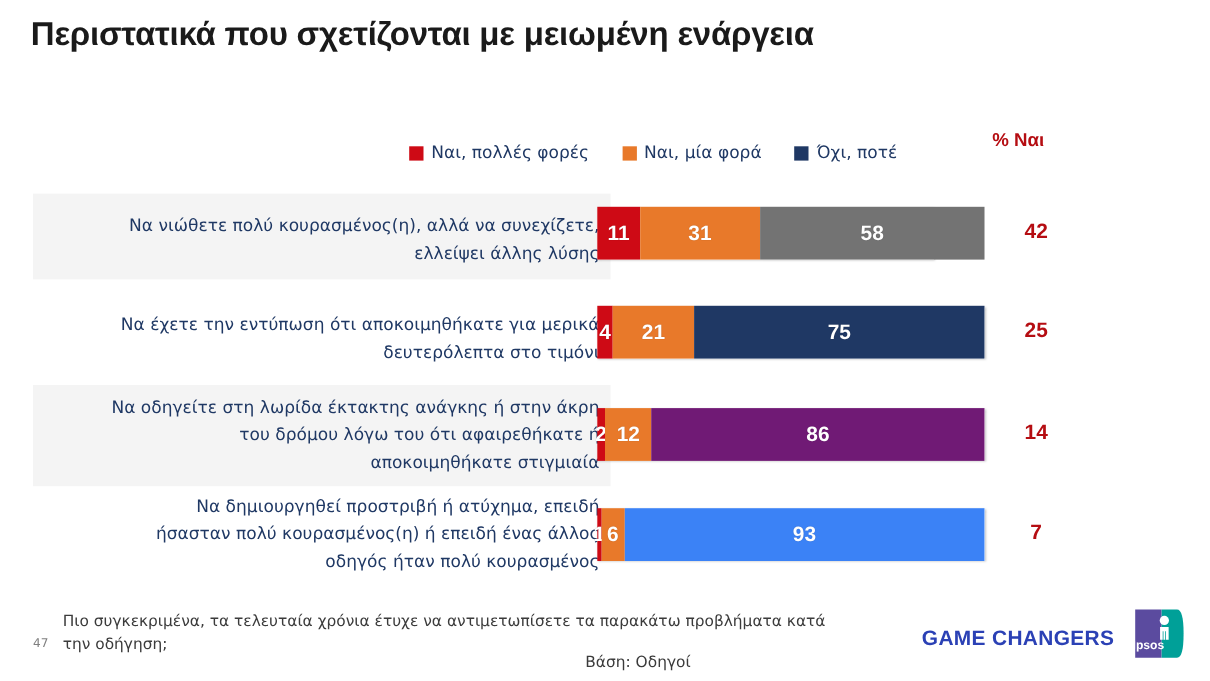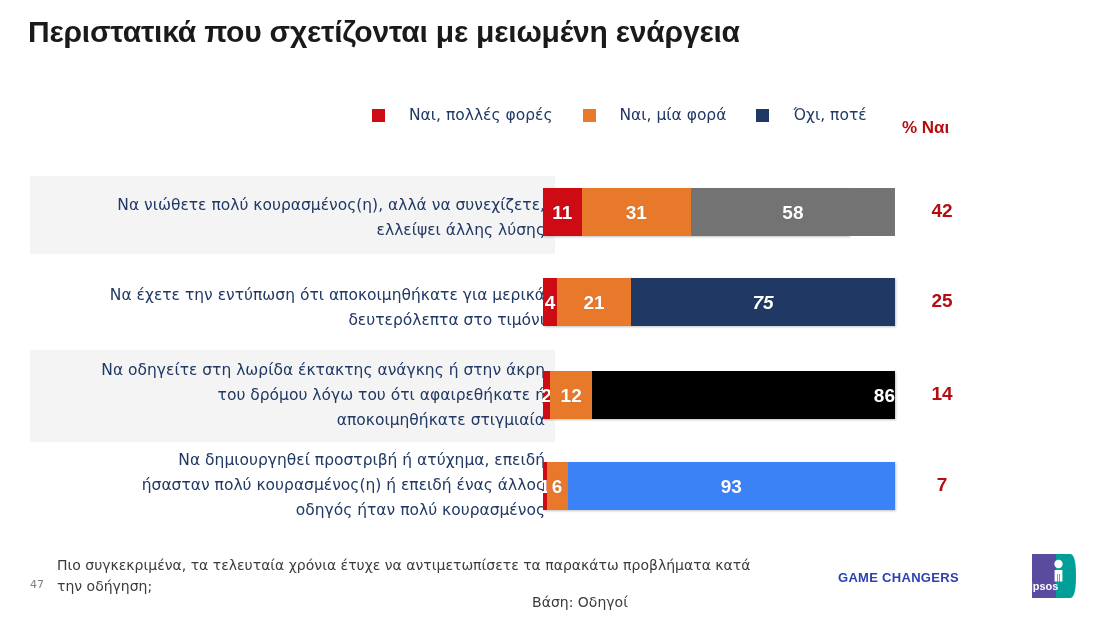--- a/index.html
+++ b/index.html
@@ -36,21 +36,22 @@
     position: absolute;
     left: 372px;
     top: 106px;
     display: flex;
     align-items: center;
     gap: 30px;
   }
   .legend-item {
     display: flex;
     align-items: center;
-    gap: 24px;
+    gap: 7px;
+    margin-top: 24px;
   }
   .legend-swatch {
     width: 13px;
     height: 13px;
     display: inline-block;
     flex: 0 0 auto;
   }
   .legend-label {
     font-size: 15.5px;
     color: #1f3864;
@@ -166,21 +167,21 @@
     width: 300px;
     text-align: center;
     font-size: 14px;
     color: #3b3b3b;
     font-family: "DejaVu Sans", "Liberation Sans", sans-serif;
   }
   #game-changers {
     position: absolute;
     left: 838px;
     top: 570px;
-    font-size: 13px;
+    font-size: 19px;
     font-weight: bold;
     color: #2b41b5;
     letter-spacing: 0.3px;
     font-family: "Liberation Sans", "DejaVu Sans", sans-serif;
   }
 
   
   #ipsos-logo {
     position: absolute;
     left: 1030px;
@@ -236,41 +237,41 @@
         <div>Να έχετε την εντύπωση ότι αποκοιμηθήκατε για μερικά</div>
         <div>δευτερόλεπτα στο τιμόνι</div>
       </div>
       <div class="bar" style="top: 278px; width: 352px;">
         <div class="seg narrow" style="background: rgb(206, 10, 21); width: 14.08px; flex: 0 0 14.08px;">
           <span class="seg-label">4</span>
         </div>
         <div class="seg" style="background: rgb(232, 121, 42); width: 73.92px; flex: 0 0 73.92px;">
           <span class="seg-label">21</span>
         </div>
-        <div class="seg" style="background: rgb(31, 56, 100); width: 264px; flex: 0 0 264px; font-style: italic;">
+        <div class="seg" style="background: rgb(31, 56, 100); width: 264px; flex: 0 0 264px;">
           <span class="seg-label">75</span>
         </div>
       </div>
       <div class="pct-value" style="top: 290px;">25</div>
     </div>
     <div class="row">
       <div class="row-band" style="top: 350px; height: 92px;"></div>
       <div class="row-label" style="top: 358px;">
         <div>Να οδηγείτε στη λωρίδα έκτακτης ανάγκης ή στην άκρη</div>
         <div>του δρόμου λόγω του ότι αφαιρεθήκατε ή</div>
         <div>αποκοιμηθήκατε στιγμιαία</div>
       </div>
       <div class="bar" style="top: 371px; width: 352px;">
         <div class="seg narrow" style="background: rgb(206, 10, 21); width: 7.04px; flex: 0 0 7.04px;">
           <span class="seg-label">2</span>
         </div>
         <div class="seg" style="background: rgb(232, 121, 42); width: 42.24px; flex: 0 0 42.24px;">
           <span class="seg-label">12</span>
         </div>
-        <div class="seg" style="background: #000000; width: 302.72px; flex: 0 0 302.72px; justify-content: flex-end;">
+        <div class="seg" style="background: #701a75; width: 302.72px; flex: 0 0 302.72px;">
           <span class="seg-label">86</span>
         </div>
       </div>
       <div class="pct-value" style="top: 383px;">14</div>
     </div>
     <div class="row">
       <div class="row-label" style="top: 448px;">
         <div>Να δημιουργηθεί προστριβή ή ατύχημα, επειδή</div>
         <div>ήσασταν πολύ κουρασμένος(η) ή επειδή ένας άλλος</div>
         <div>οδηγός ήταν πολύ κουρασμένος</div>

